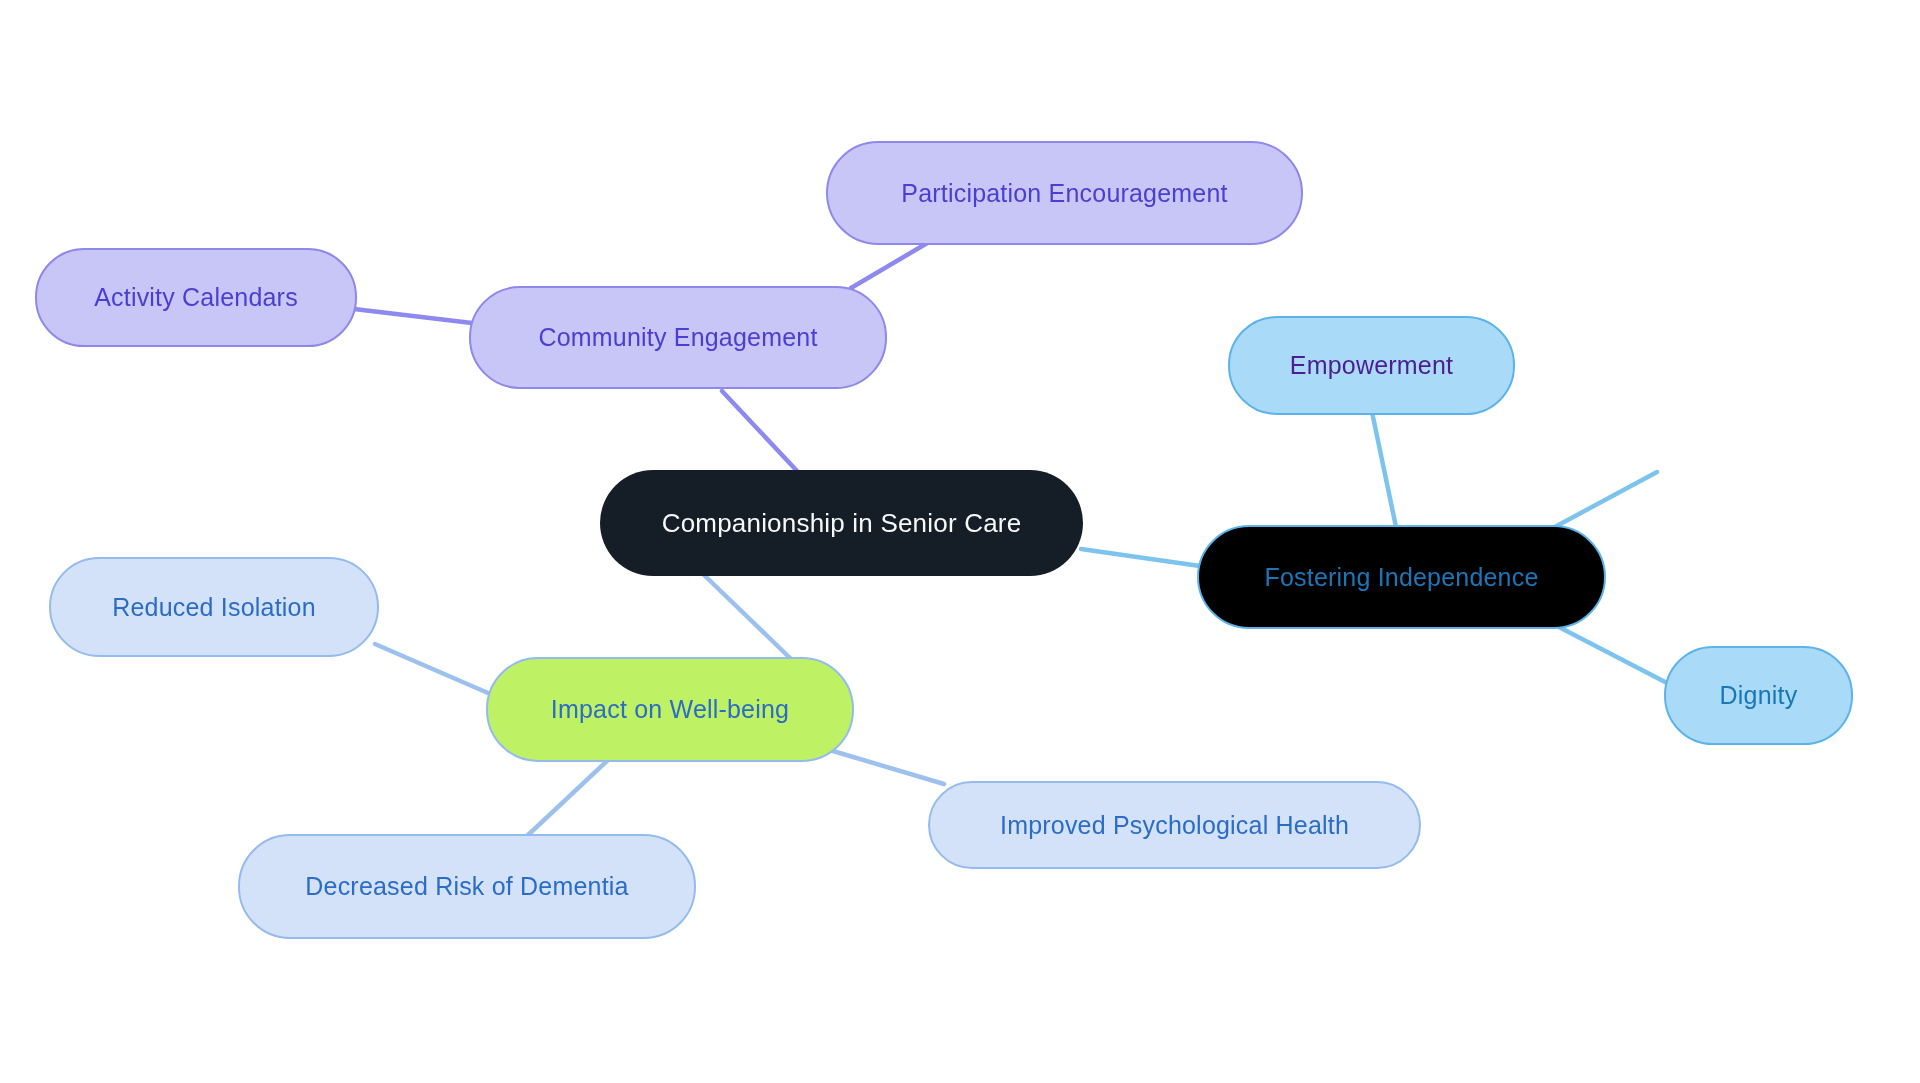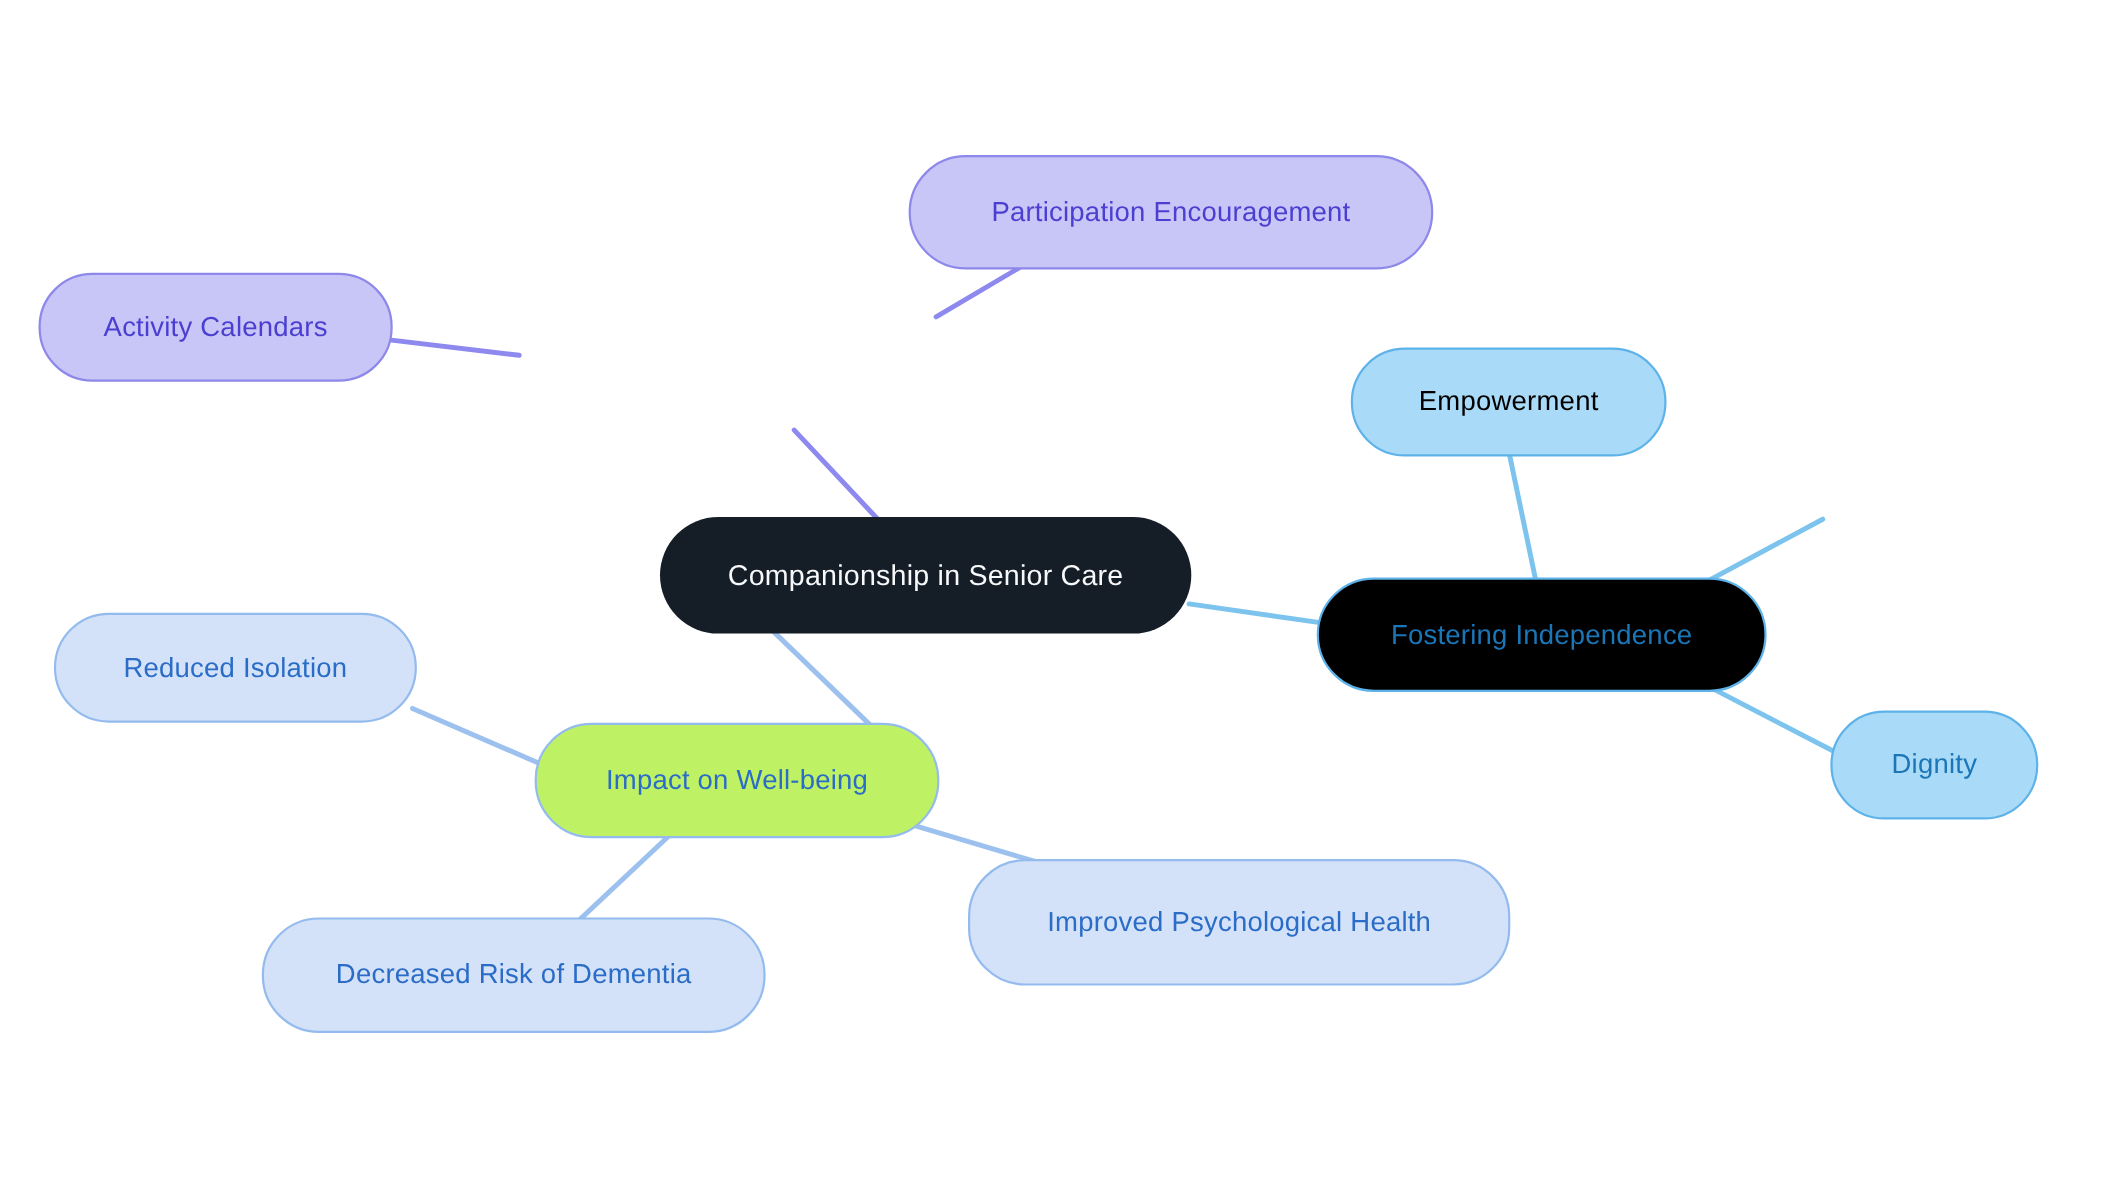--- a/index.html
+++ b/index.html
@@ -47,21 +47,21 @@
   #n-ce    { left: 469px;  top: 286px; width: 418px; height: 103px; border-radius: 51px; }
   #n-ac    { left: 35px;   top: 248px; width: 322px; height: 99px;  border-radius: 49px; }
   #n-pe    { left: 826px;  top: 141px; width: 477px; height: 104px; border-radius: 52px; }
   #n-fi    { left: 1197px; top: 525px; width: 409px; height: 104px; border-radius: 52px; }
   #n-emp   { left: 1228px; top: 316px; width: 287px; height: 99px;  border-radius: 49px; }
   #n-se    { left: 1637px; top: 384px; width: 260px; height: 95px;  border-radius: 47px; }
   #n-dig   { left: 1664px; top: 646px; width: 189px; height: 99px;  border-radius: 49px; }
   #n-iwb   { left: 486px;  top: 657px; width: 368px; height: 105px; border-radius: 52px; }
   #n-ri    { left: 49px;   top: 557px; width: 330px; height: 100px; border-radius: 50px; }
   #n-drd   { left: 238px;  top: 834px; width: 458px; height: 105px; border-radius: 52px; }
-  #n-iph   { left: 880px;  top: 781px; width: 493px; height: 115px; border-radius: 52px; }
+  #n-iph   { left: 928px;  top: 781px; width: 493px; height: 88px; border-radius: 52px; }
 </style>
 </head>
 <body>
 
 <div class="canvas">
 
   <svg class="edges" viewBox="0 0 1920 1083">
 
     <line x1="798" y1="472" x2="722" y2="391" stroke-width="4.5" stroke-linecap="round" style="stroke: rgb(142, 137, 238);"></line>
     <line x1="472" y1="323" x2="354" y2="309" stroke-width="4.5" stroke-linecap="round" style="stroke: rgb(142, 137, 238);"></line>
@@ -73,25 +73,26 @@
     <line x1="1557" y1="626" x2="1667" y2="683" stroke-width="4.5" stroke-linecap="round" style="stroke: rgb(124, 195, 238);"></line>
 
     <line x1="703" y1="574" x2="791" y2="659" stroke-width="4.5" stroke-linecap="round" style="stroke: rgb(157, 193, 238);"></line>
     <line x1="488" y1="693" x2="375" y2="644" stroke-width="4.5" stroke-linecap="round" style="stroke: rgb(157, 193, 238);"></line>
     <line x1="608" y1="760" x2="527" y2="836" stroke-width="4.5" stroke-linecap="round" style="stroke: rgb(157, 193, 238);"></line>
     <line x1="833" y1="751" x2="944" y2="784" stroke-width="4.5" stroke-linecap="round" style="stroke: rgb(157, 193, 238);"></line>
   </svg>
 
   <div class="node root" id="n-root" style="background-color: rgb(21, 30, 39); color: rgb(247, 248, 250);">Companionship in Senior Care</div>
 
+  <div class="node branch" id="n-ce" style="background-color: rgb(200, 197, 247); border-color: rgb(141, 136, 233); color: rgb(74, 63, 208);">Community Engagement</div>
   <div class="node leaf" id="n-pe" style="background-color: rgb(200, 197, 247); border-color: rgb(141, 136, 233); color: rgb(74, 63, 208);">Participation Encouragement</div>
   <div class="node leaf" id="n-ac" style="background-color: rgb(200, 197, 247); border-color: rgb(141, 136, 233); color: rgb(74, 63, 208);">Activity Calendars</div>
 
   <div class="node branch" id="n-fi" style="background-color: #000000; border-color: rgb(93, 179, 233); color: rgb(27, 118, 184);">Fostering Independence</div>
-  <div class="node leaf" id="n-emp" style="background-color: rgb(169, 218, 247); border-color: rgb(93, 179, 233); color: #000000;">Empowerment</div>
+  <div class="node leaf" id="n-emp" style="background-color: rgb(169, 218, 247); border-color: rgb(93, 179, 233); color: #4c1d95;">Empowerment</div>
   <div class="node leaf" id="n-dig" style="background-color: rgb(169, 218, 247); border-color: rgb(93, 179, 233); color: rgb(27, 118, 184);">Dignity</div>
 
   <div class="node branch" id="n-iwb" style="background-color: #bef264; border-color: rgb(148, 187, 238); color: rgb(42, 108, 198);">Impact on Well-being</div>
   <div class="node leaf" id="n-ri" style="background-color: rgb(211, 226, 248); border-color: rgb(148, 187, 238); color: rgb(42, 108, 198);">Reduced Isolation</div>
   <div class="node leaf" id="n-drd" style="background-color: rgb(211, 226, 248); border-color: rgb(148, 187, 238); color: rgb(42, 108, 198);">Decreased Risk of Dementia</div>
   <div class="node leaf" id="n-iph" style="background-color: rgb(211, 226, 248); border-color: rgb(148, 187, 238); color: rgb(42, 108, 198);">Improved Psychological Health</div>
 
 </div>
 
 </body></html>

